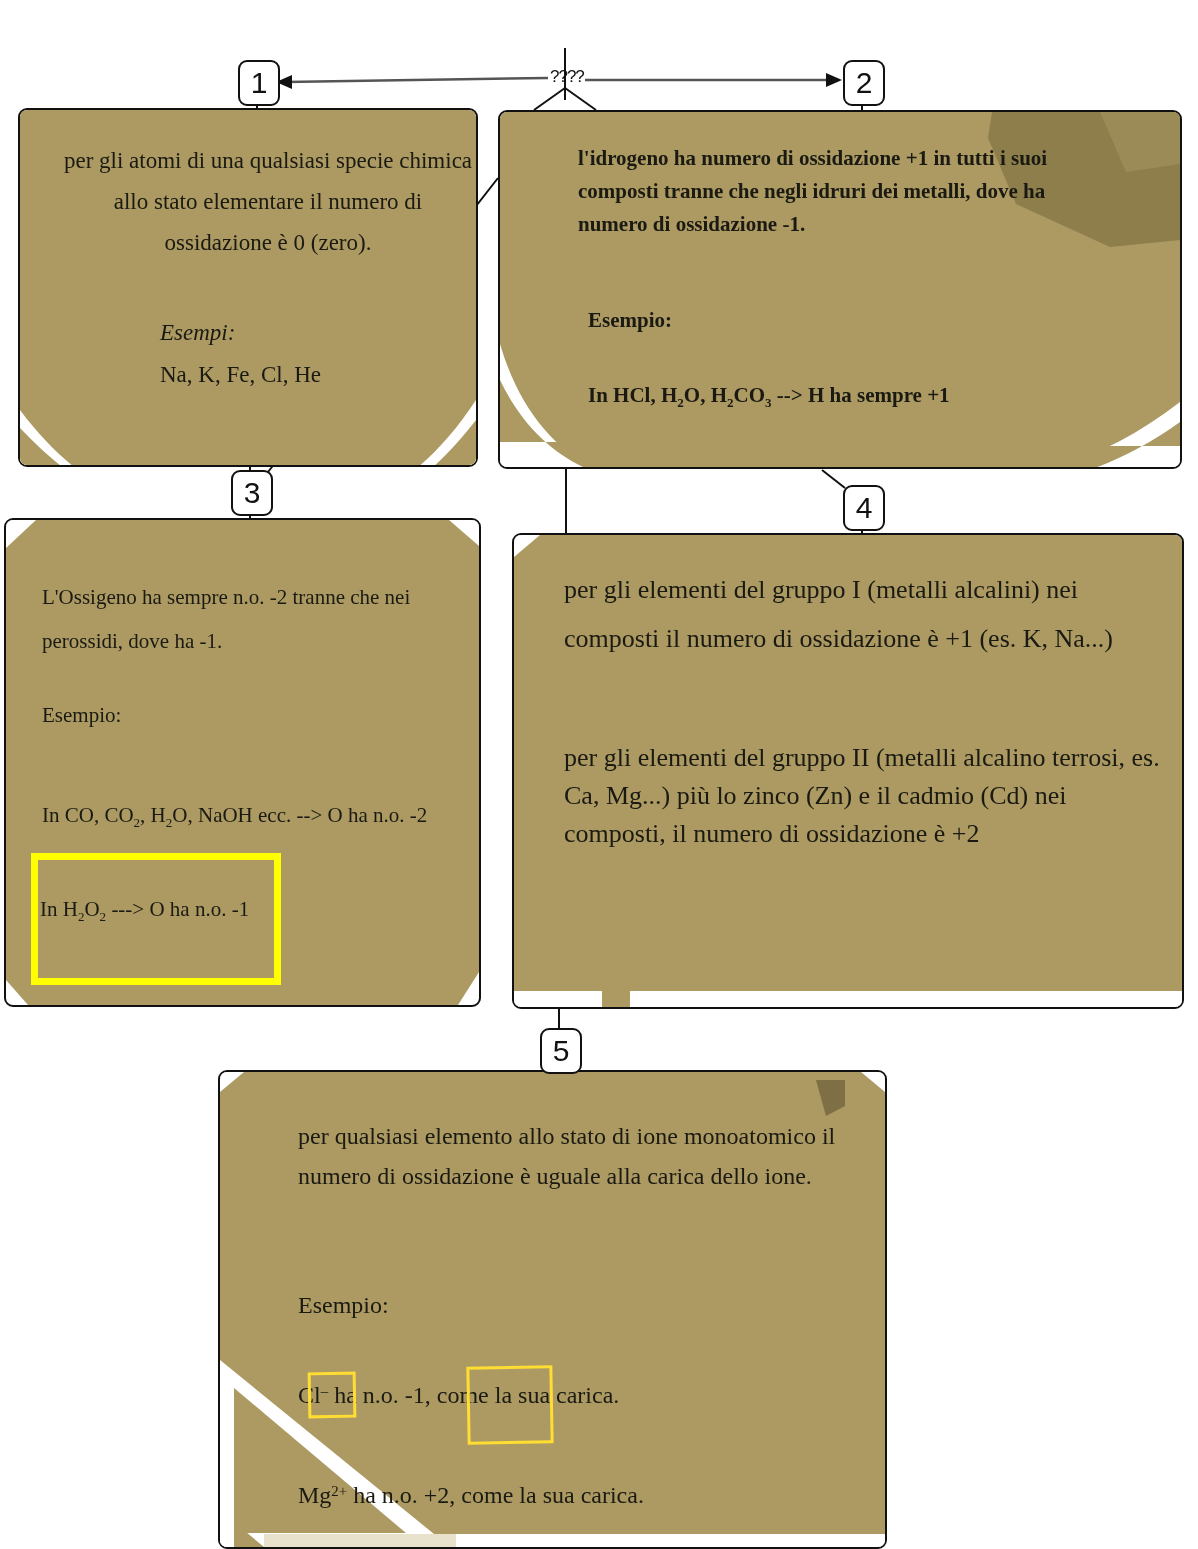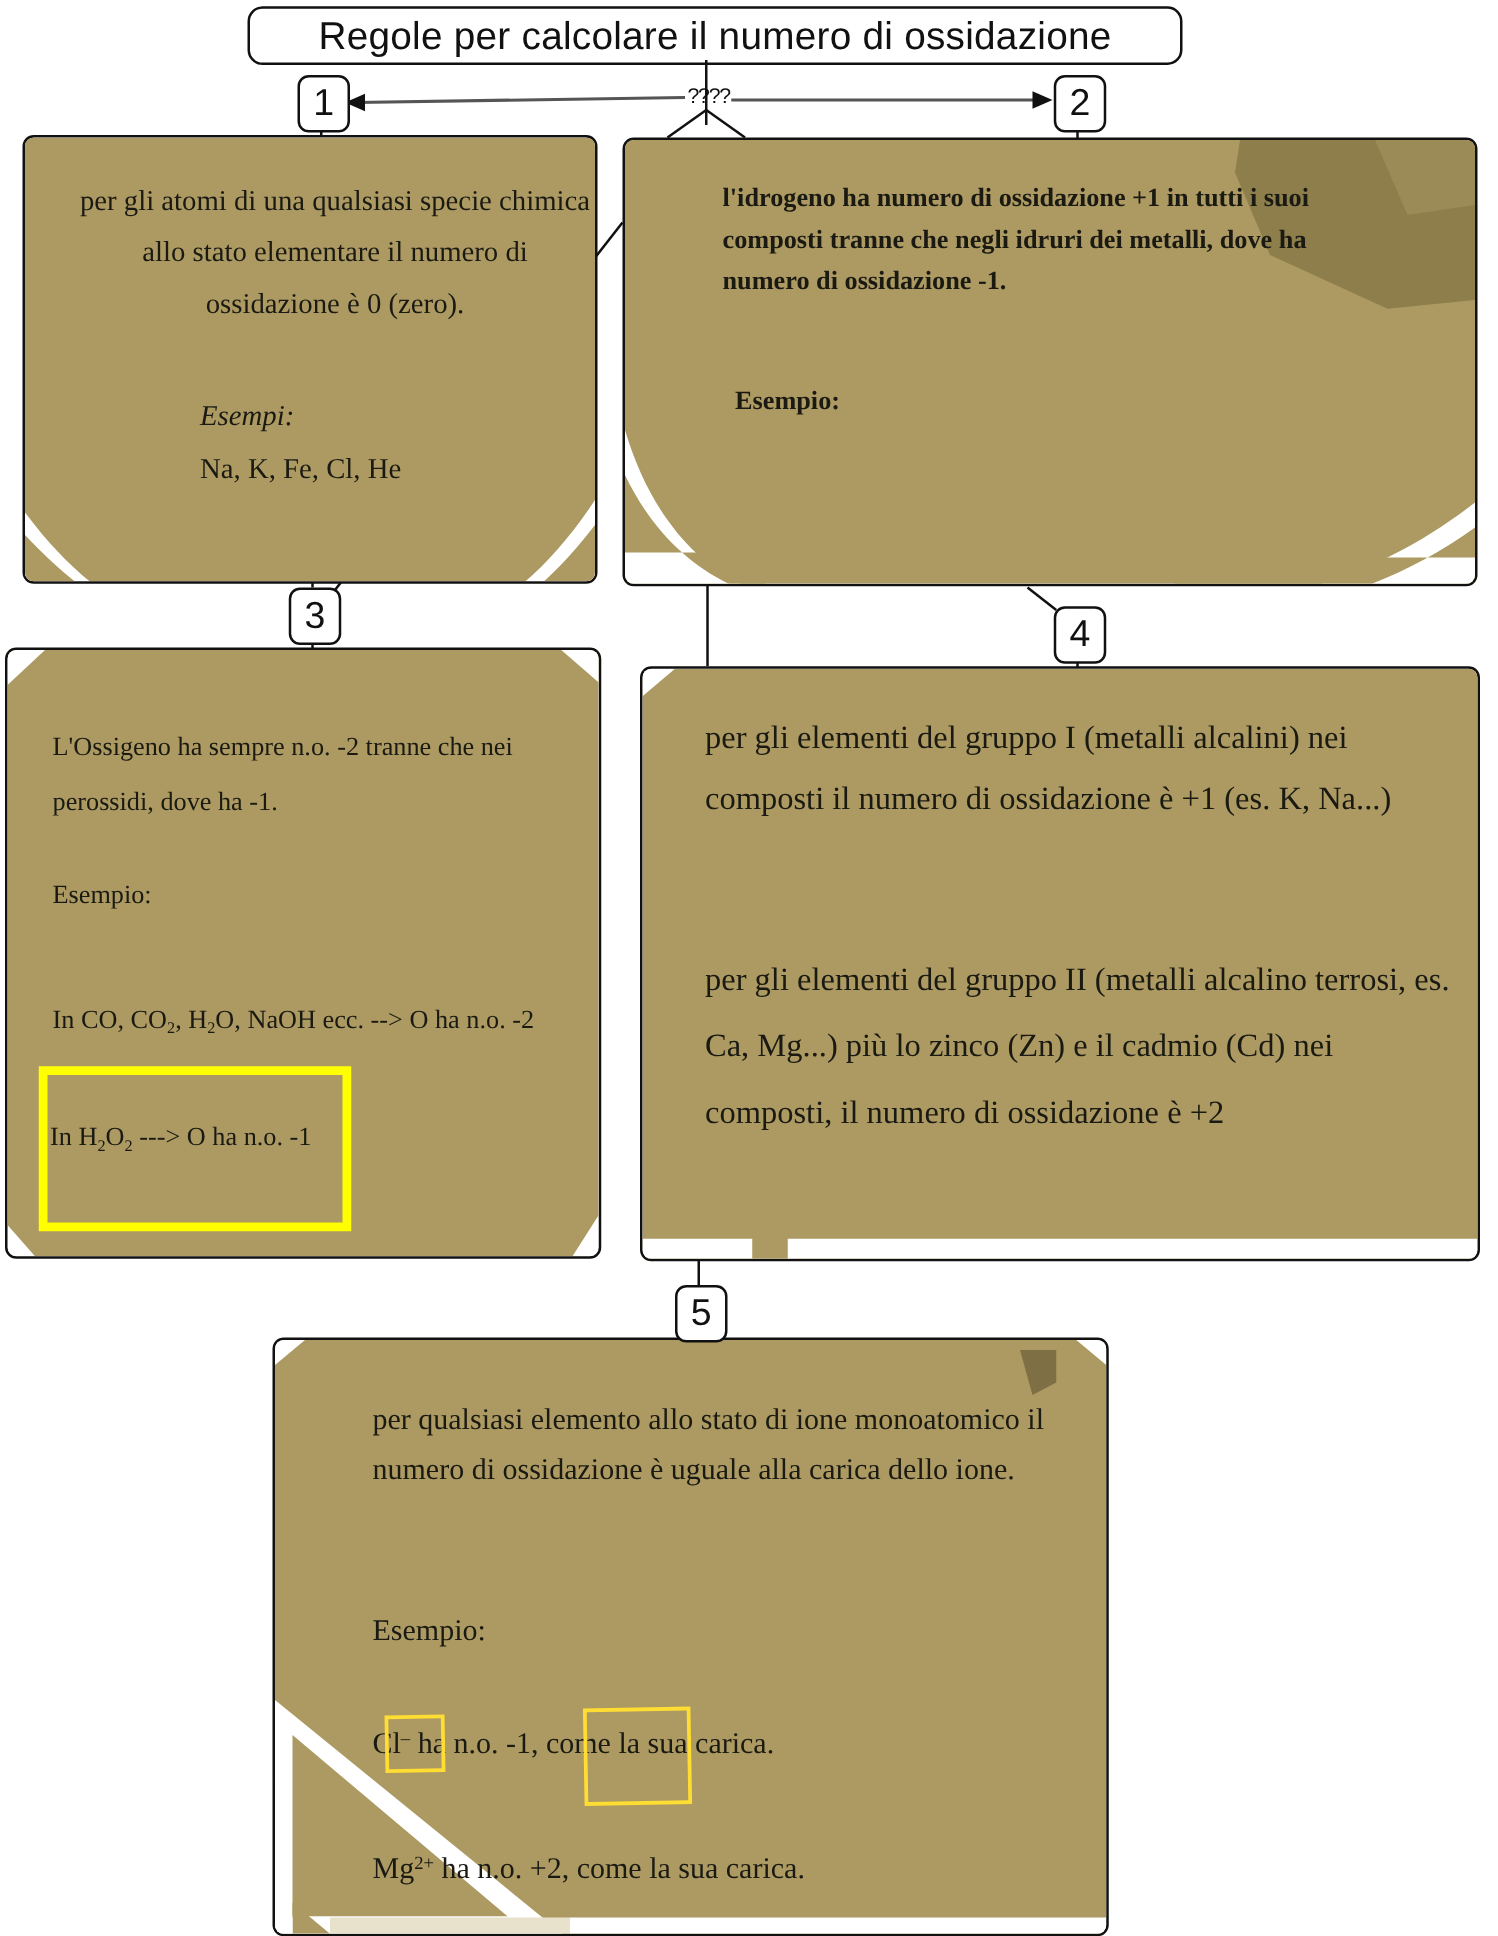--- a/index.html
+++ b/index.html
@@ -70,21 +70,21 @@
   #c3t1{left:36px;top:55px;width:430px;font-size:21px;line-height:44px;}
   #c3t2{left:36px;top:183px;font-size:21px;}
   #c3t3{left:36px;top:283px;font-size:21px;}
   #c3hl{position:absolute;left:31px;top:853px;width:236px;height:118px;
         border:7px solid #ffff00;z-index:25;}
   #c3t4{left:40px;top:897px;font-size:21px;z-index:26;}
 
   
   #card4{left:512px;top:533px;width:668px;height:472px;}
   #c4t1{left:50px;top:30px;width:580px;font-size:26px;line-height:49px;}
-  #c4t2{left:50px;top:222px;width:600px;font-size:26px;line-height:53px;}
+  #c4t2{left:50px;top:204px;width:600px;font-size:26px;line-height:38px;}
 
   
   #card5{left:218px;top:1070px;width:665px;height:475px;}
   #c5t1{left:78px;top:44px;width:560px;font-size:24px;line-height:40px;}
   #c5t2{left:78px;top:220px;font-size:24px;}
   #c5t3{left:78px;top:310px;font-size:24px;}
   #c5t4{left:78px;top:410px;font-size:24px;}
   .ybox{position:absolute;border:3px solid #ffdd33;z-index:26;}
   #yb1{left:308px;top:1372px;width:42px;height:40px;transform:rotate(-1deg);}
   #yb2{left:467px;top:1366px;width:80px;height:72px;transform:rotate(-1deg);}
@@ -126,23 +126,20 @@
     <line x1="845" y1="488" x2="822" y2="470" stroke="#111" stroke-width="2"></line>
 
     <line x1="862" y1="527" x2="862" y2="534" stroke="#111" stroke-width="2"></line>
 
     <line x1="559" y1="1005" x2="559" y2="1029" stroke="#111" stroke-width="2"></line>
 
     <line x1="559" y1="1070" x2="559" y2="1071" stroke="#111" stroke-width="2"></line>
     <line x1="559" y1="1068" x2="559" y2="1072" stroke="#111" stroke-width="2"></line>
   </svg>
 
-  <div class="title-box">
-    <span>Regole per calcolare il numero di ossidazione</span>
-  </div>
 
   <div class="hub-label">????</div>
 
   <div class="badge" id="badge1">1</div>
   <div class="badge" id="badge2">2</div>
   <div class="badge" id="badge3">3</div>
   <div class="badge" id="badge4">4</div>
   <div class="badge" id="badge5">5</div>
 
   <div class="card" id="card1">
@@ -167,20 +164,21 @@
       <path d="M600,0 L680,0 L680,52 L626,60 Z" fill="#9b8b57"></path>
       <path d="M0,232 C20,300 60,346 110,362 L110,380 L0,380 Z" fill="#ffffff"></path>
       <path d="M680,290 C600,352 520,372 430,374 L430,392 L680,392 Z" fill="#ffffff"></path>
       <path d="M0,268 C24,318 62,352 112,366 L112,330 L0,330 Z" fill="#ac9a62"></path>
       <path d="M680,310 C608,362 528,382 440,384 L440,334 L680,334 Z" fill="#ac9a62"></path>
     </svg>
     <div class="body">
       <div class="txt serif" id="c2t1">l'idrogeno ha numero di ossidazione +1 in  tutti i suoi composti tranne che negli idruri dei metalli, dove ha numero di ossidazione -1.</div>
       <div class="txt serif" id="c2t2">Esempio:</div>
       <div class="txt serif" id="c2t3">
+        <div class="nw"><span>In HCl, H</span><sub>2</sub><span>O, H</span><sub>2</sub><span>CO</span><sub>3</sub><span>  --&gt; H ha sempre +1</span></div>
       </div>
     </div>
   </div>
 
   <div class="card" id="card3">
     <svg class="fill" viewBox="0 0 473 485" preserveAspectRatio="none">
       <polygon points="0,0 473,0 473,452 452,485 22,485 0,460" fill="#ac9a62"></polygon>
       <polygon points="0,0 30,0 0,28" fill="#ffffff"></polygon>
       <polygon points="443,0 473,0 473,26" fill="#ffffff"></polygon>
     </svg>

